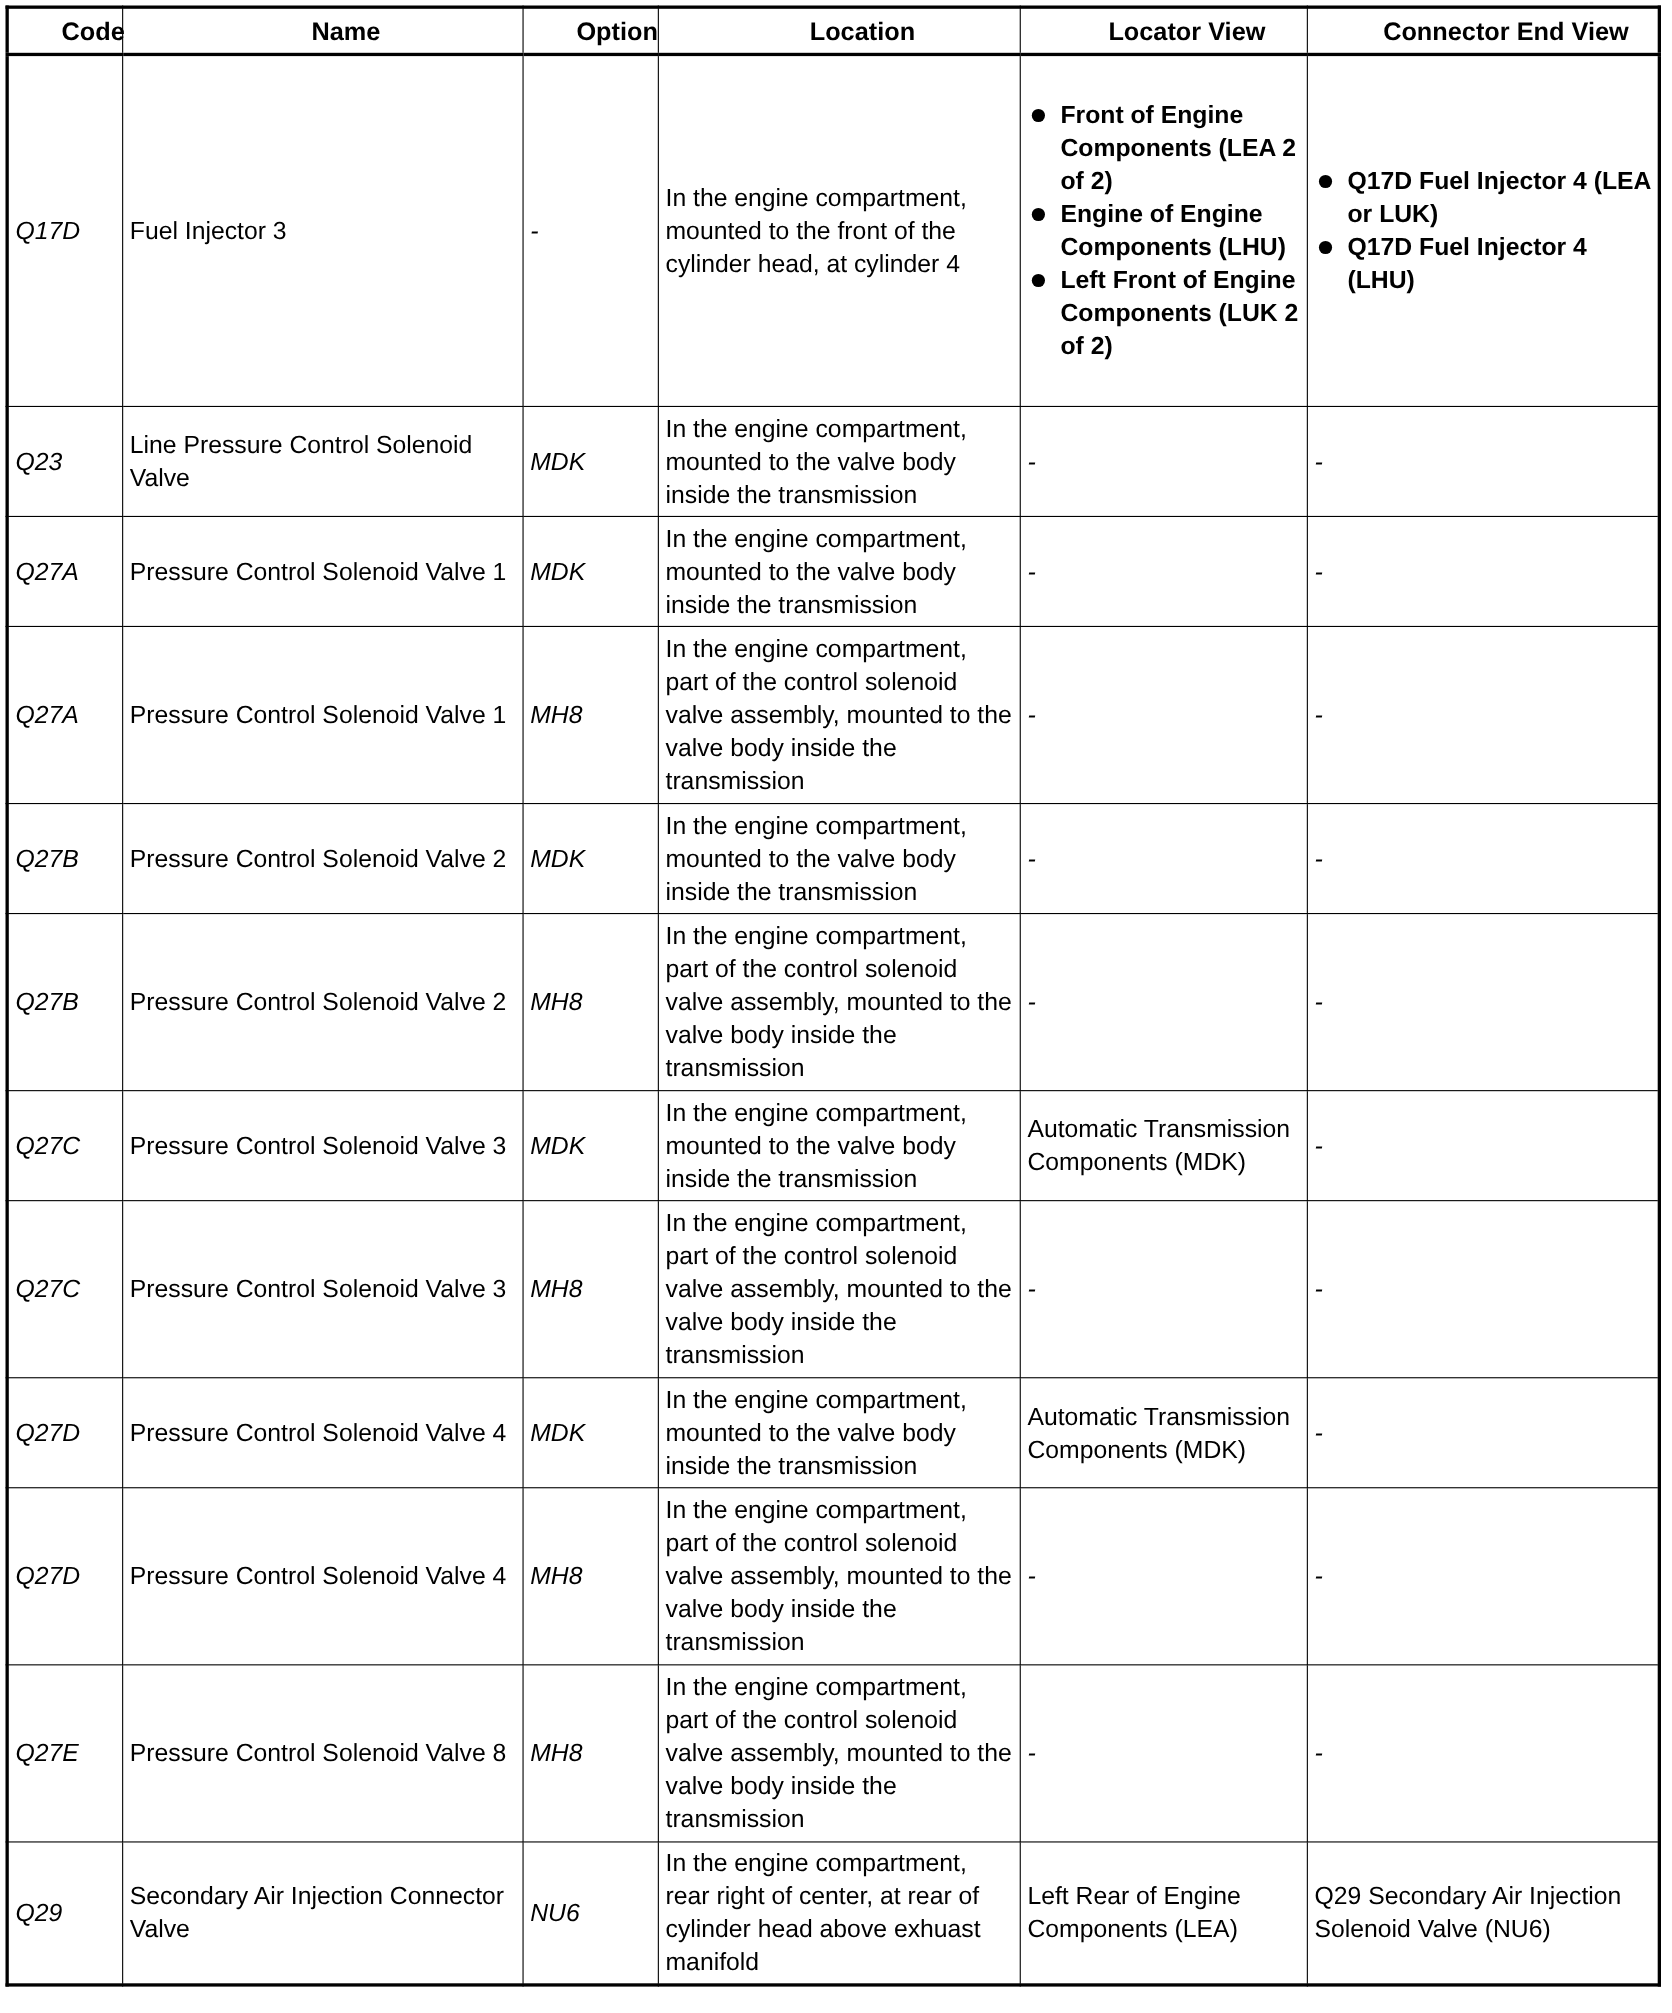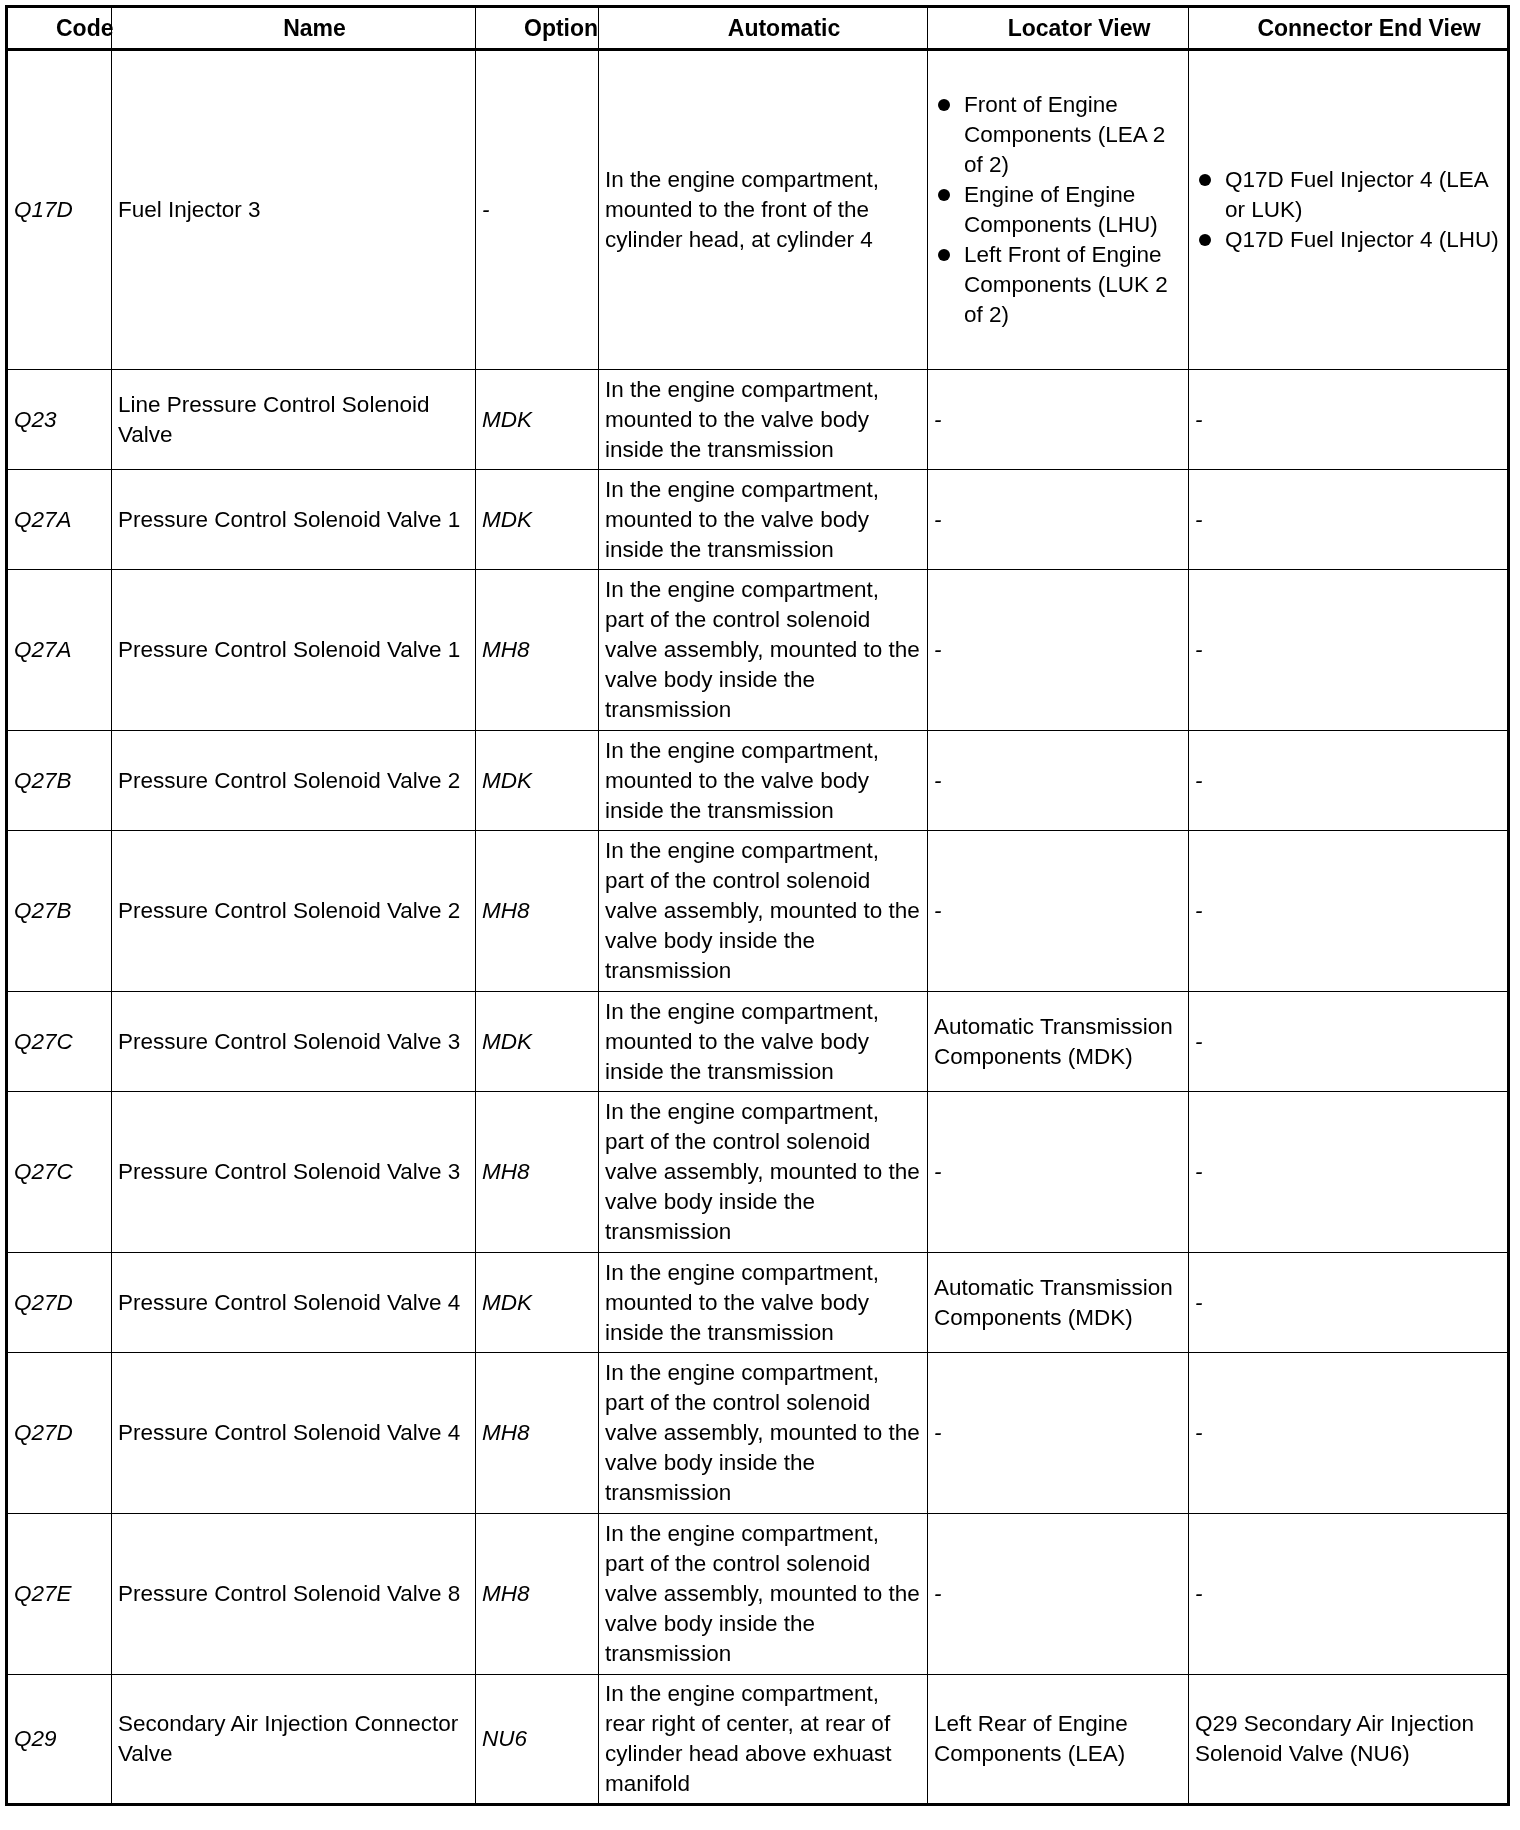--- a/index.html
+++ b/index.html
@@ -20,21 +20,21 @@
     border-left: 1.5px solid #000; border-right: 1.5px solid #000;
     padding: 0 6px; font-size: 22.5px; line-height: 30px; vertical-align: middle;
   }
   th {
     font-weight: bold; text-align: center; height: 40px;
     border-bottom: 3px solid #000; font-size: 23px; padding-left: 48px;
   }
   td { border-top: 1.5px solid #000; border-bottom: 1.5px solid #000; }
   td.center { text-align: left; font-style: italic; }
   td.left { text-align: left; }
-  ul.bullets { list-style: none; margin: 0; padding: 0; }
+  ul.bullets { list-style: none; margin: 0; padding: 0; font-weight: bold; }
   ul.bullets li { position: relative; padding-left: 30px; }
   ul.bullets li .dot {
     position: absolute; left: 4px; top: 9px; width: 12px; height: 12px;
     border-radius: 50%; background: #000;
   }
   tr.r-h318 td { height: 318px; }
   tr.r-h102 td { height: 99px; }
   tr.r-h163 td { height: 160px; }
   tr.r-h132 td { height: 128px; }
 </style>
@@ -48,21 +48,21 @@
       <col class="c-opt">
       <col class="c-loc">
       <col class="c-lv">
       <col class="c-ce">
   </colgroup>
   <thead>
     <tr>
       <th>Code</th>
       <th>Name</th>
       <th>Option</th>
-      <th>Automatic</th>
+      <th>Location</th>
       <th>Locator View</th>
       <th>Connector End View</th>
     </tr>
   </thead>
   <tbody>
 
     <tr class="r-h318">
       <td class="center">Q17D</td>
       <td class="left">Fuel Injector 3</td>
       <td class="center">-</td>

